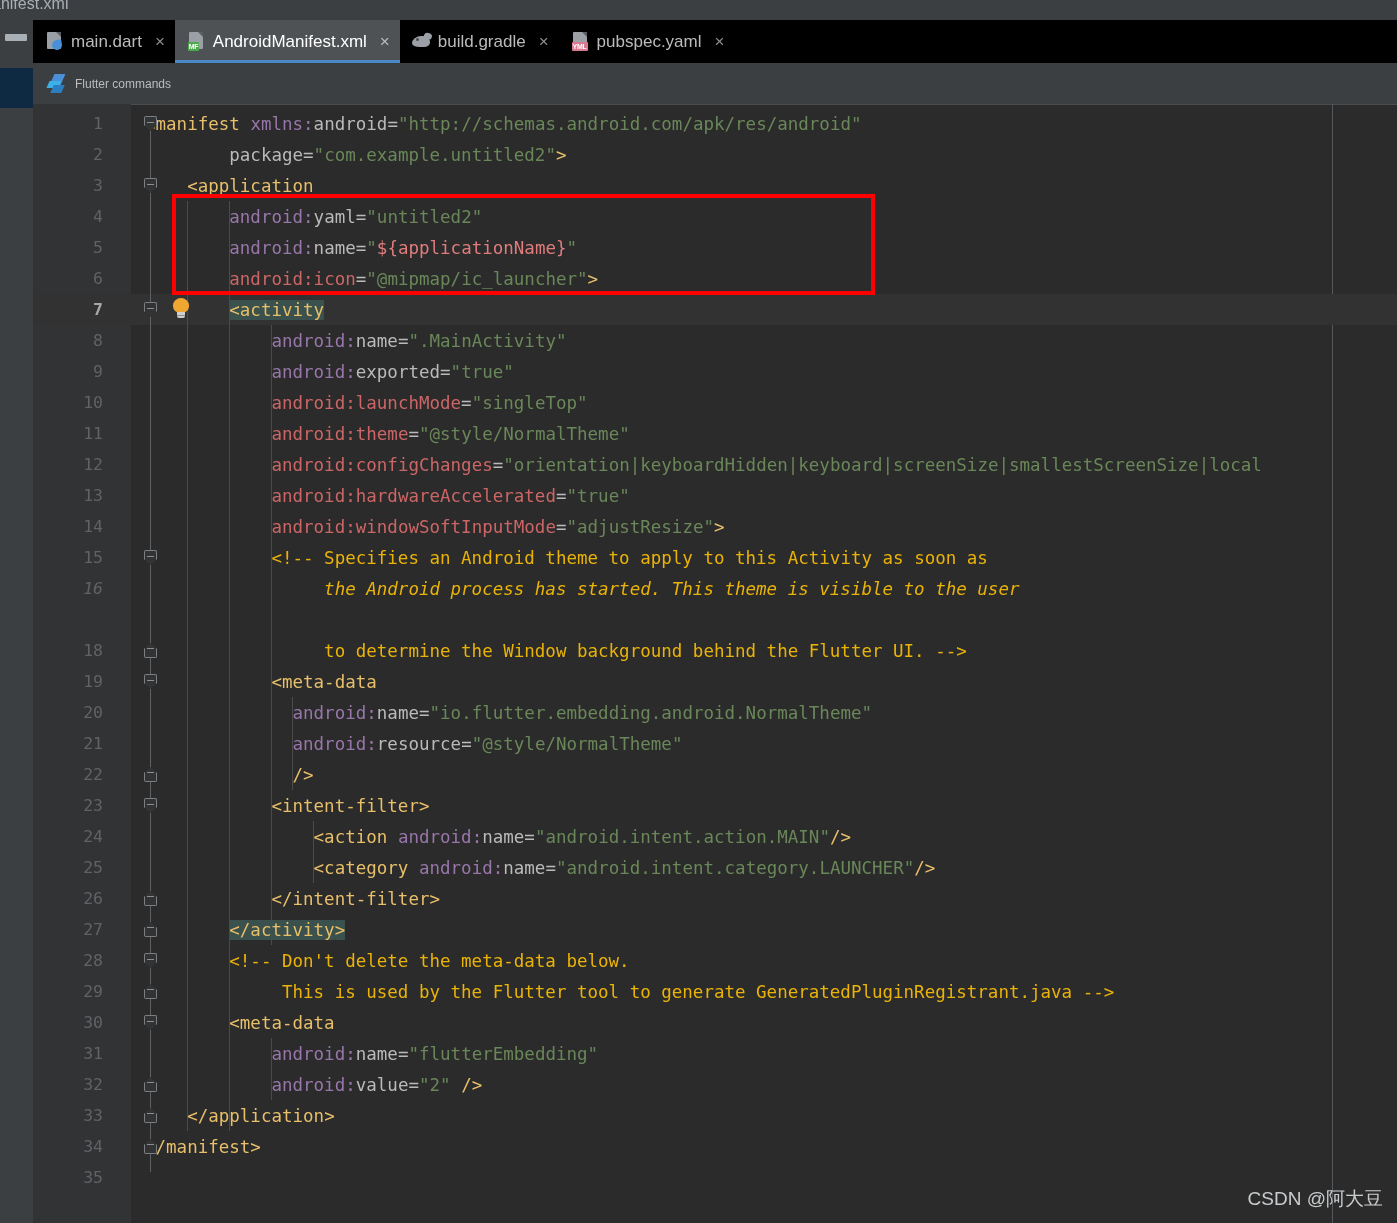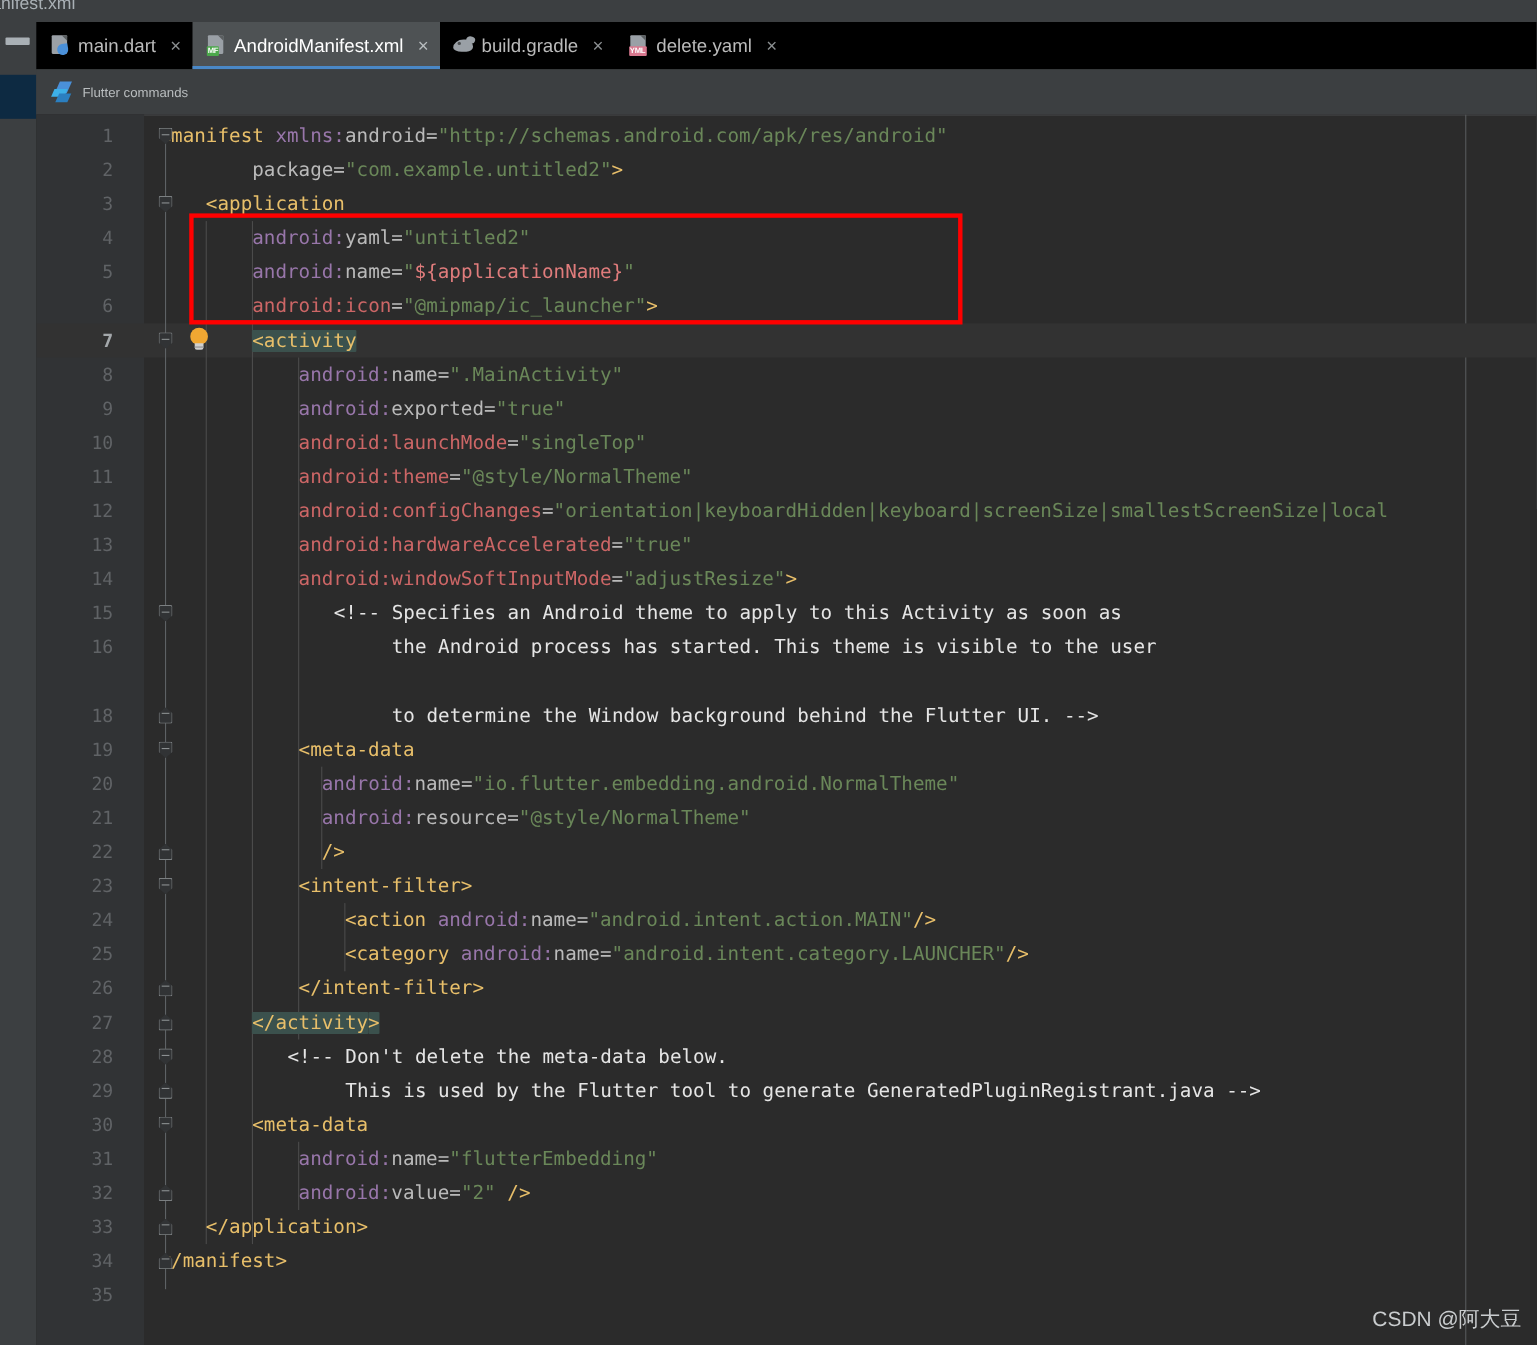--- a/index.html
+++ b/index.html
@@ -209,21 +209,21 @@
     content: ""; position: absolute; left: 0; top: 2.5px;
     width: 8px; height: 1.2px; background: #8d8d8d;
   }
 
   
   .t-tag     { color: #e8bf6a; }
   .t-attr    { color: #bababa; }
   .t-ns      { color: #9876aa; }
   .t-nsred   { color: #cc6666; }
   .t-val     { color: #6a8759; }
-  .t-comment { color: #e5e5e5; margin-left: 32px; }
+  .t-comment { color: #eab308; }
   .t-var     { color: #e07c7c; }
   .t-eq      { color: #bababa; }
 
   
   .hl-tag {
     background: #3b514d; border-radius: 1px;
   }
 
   
   .annotation-box {
@@ -280,21 +280,21 @@
       </span>
       <span>build.gradle</span>
       <span class="tab-close">×</span>
     </div>
 
     <div class="tab">
       <span class="ico">
         <span class="ico-sheet"></span>
         <span class="ico-badge badge-yml">YML</span>
       </span>
-      <span>delete.yaml</span>
+      <span>pubspec.yaml</span>
       <span class="tab-close">×</span>
     </div>
 
   </div>
 
   <div class="commands-bar">
     <span class="flutter-logo">
       <span class="fl-1"></span>
         <span class="fl-2"></span>
         <span class="fl-3"></span>
@@ -369,21 +369,21 @@
           <div class="codetext">            <span class="t-nsred">android</span><span class="t-nsred">:</span><span class="t-nsred">hardwareAccelerated</span><span class="t-eq">=</span><span class="t-val">"</span><span class="t-val">true</span><span class="t-val">"</span></div>
         </div>
         <div class="row" style="top: 407px;">
           <div class="lineno">14</div>
           <div class="codetext">            <span class="t-nsred">android</span><span class="t-nsred">:</span><span class="t-nsred">windowSoftInputMode</span><span class="t-eq">=</span><span class="t-val">"</span><span class="t-val">adjustResize</span><span class="t-val">"</span><span class="t-tag">&gt;</span></div>
         </div>
         <div class="row" style="top: 438px;">
           <div class="lineno">15</div>
           <div class="codetext">            <span class="t-comment">&lt;!-- Specifies an Android theme to apply to this Activity as soon as</span></div>
         </div>
-        <div class="row" style="top: 469px;">
+        <div class="row" style="top: 469px; font-style: italic;">
           <div class="lineno">16</div>
           <div class="codetext"><span class="t-comment">                 the Android process has started. This theme is visible to the user</span></div>
         </div>
         <div class="row" style="top: 531px;">
           <div class="lineno">18</div>
           <div class="codetext"><span class="t-comment">                 to determine the Window background behind the Flutter UI. --&gt;</span></div>
         </div>
         <div class="row" style="top: 562px;">
           <div class="lineno">19</div>
           <div class="codetext">            <span class="t-tag">&lt;meta-data</span></div>

